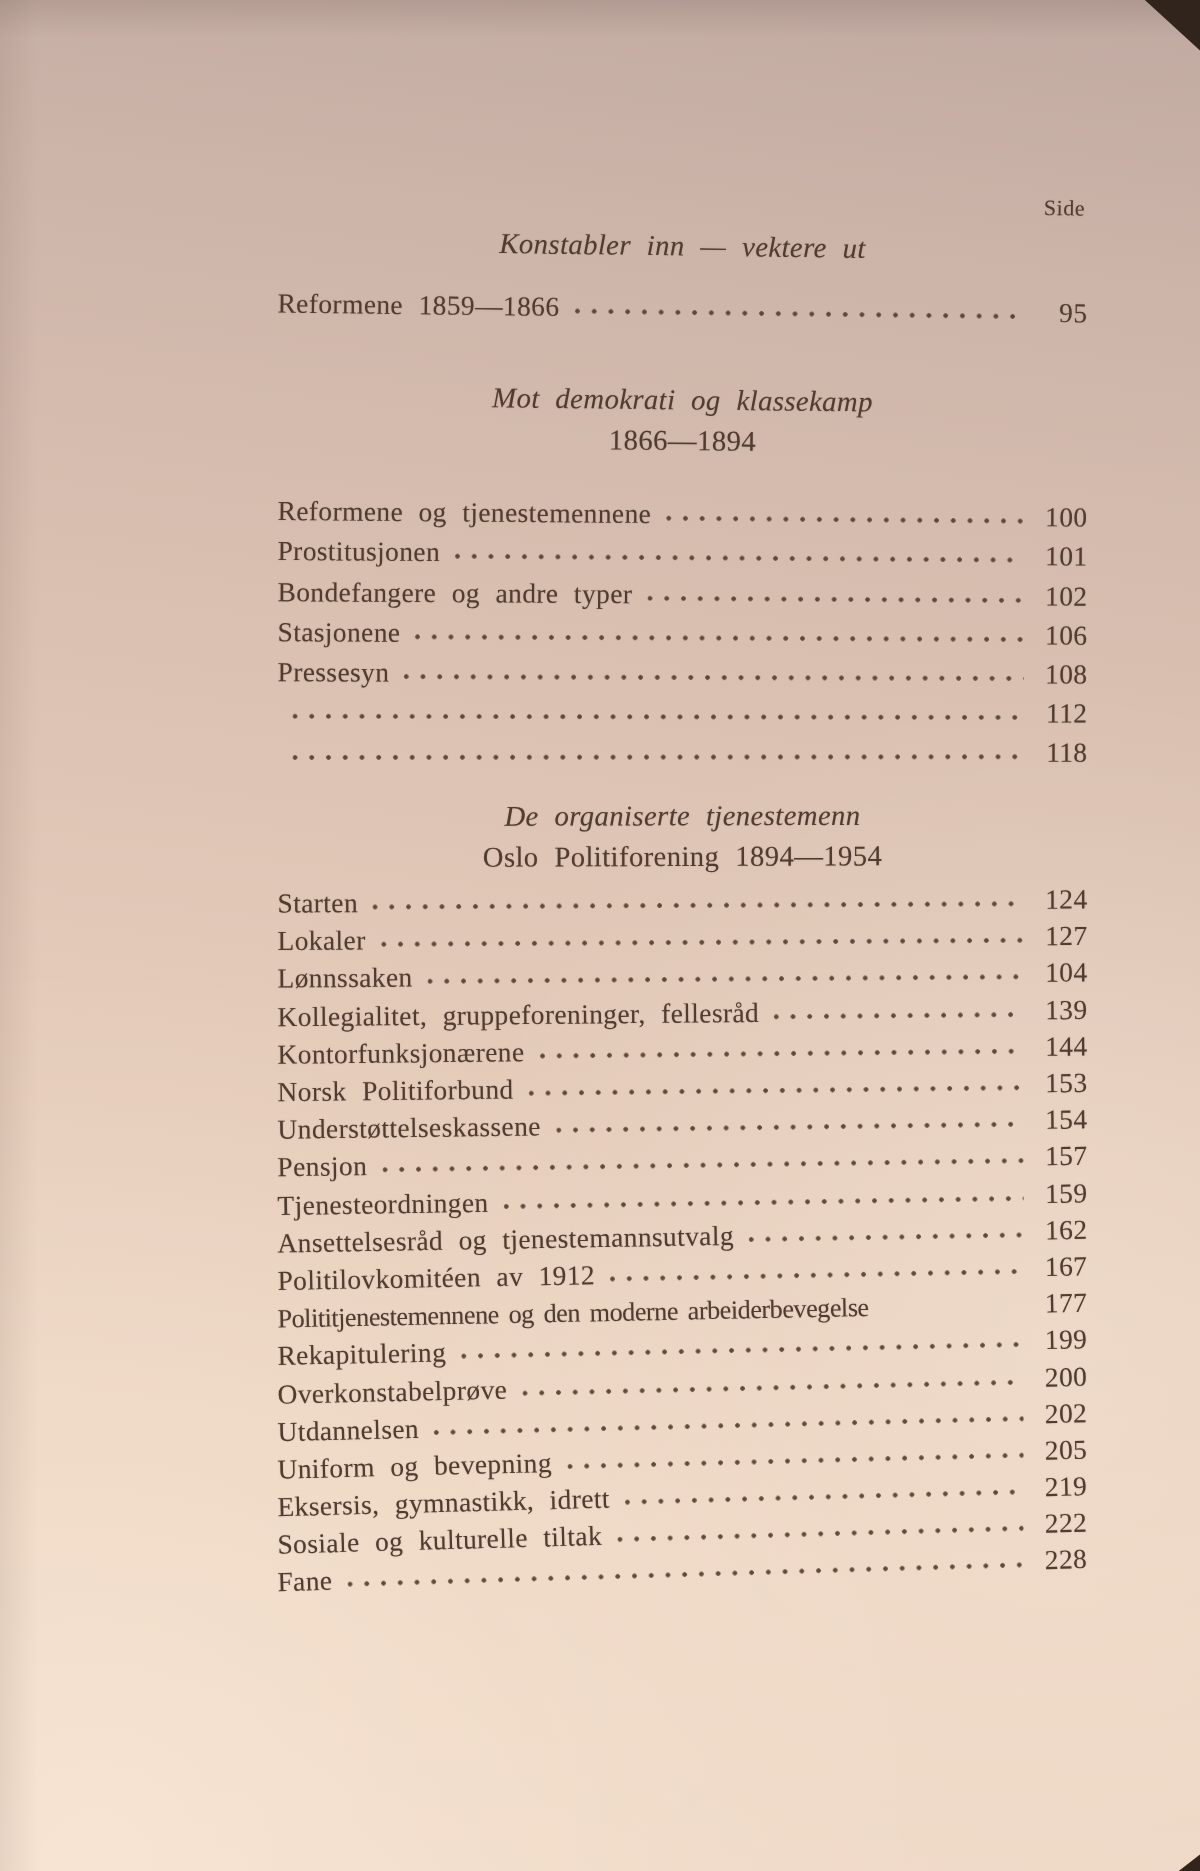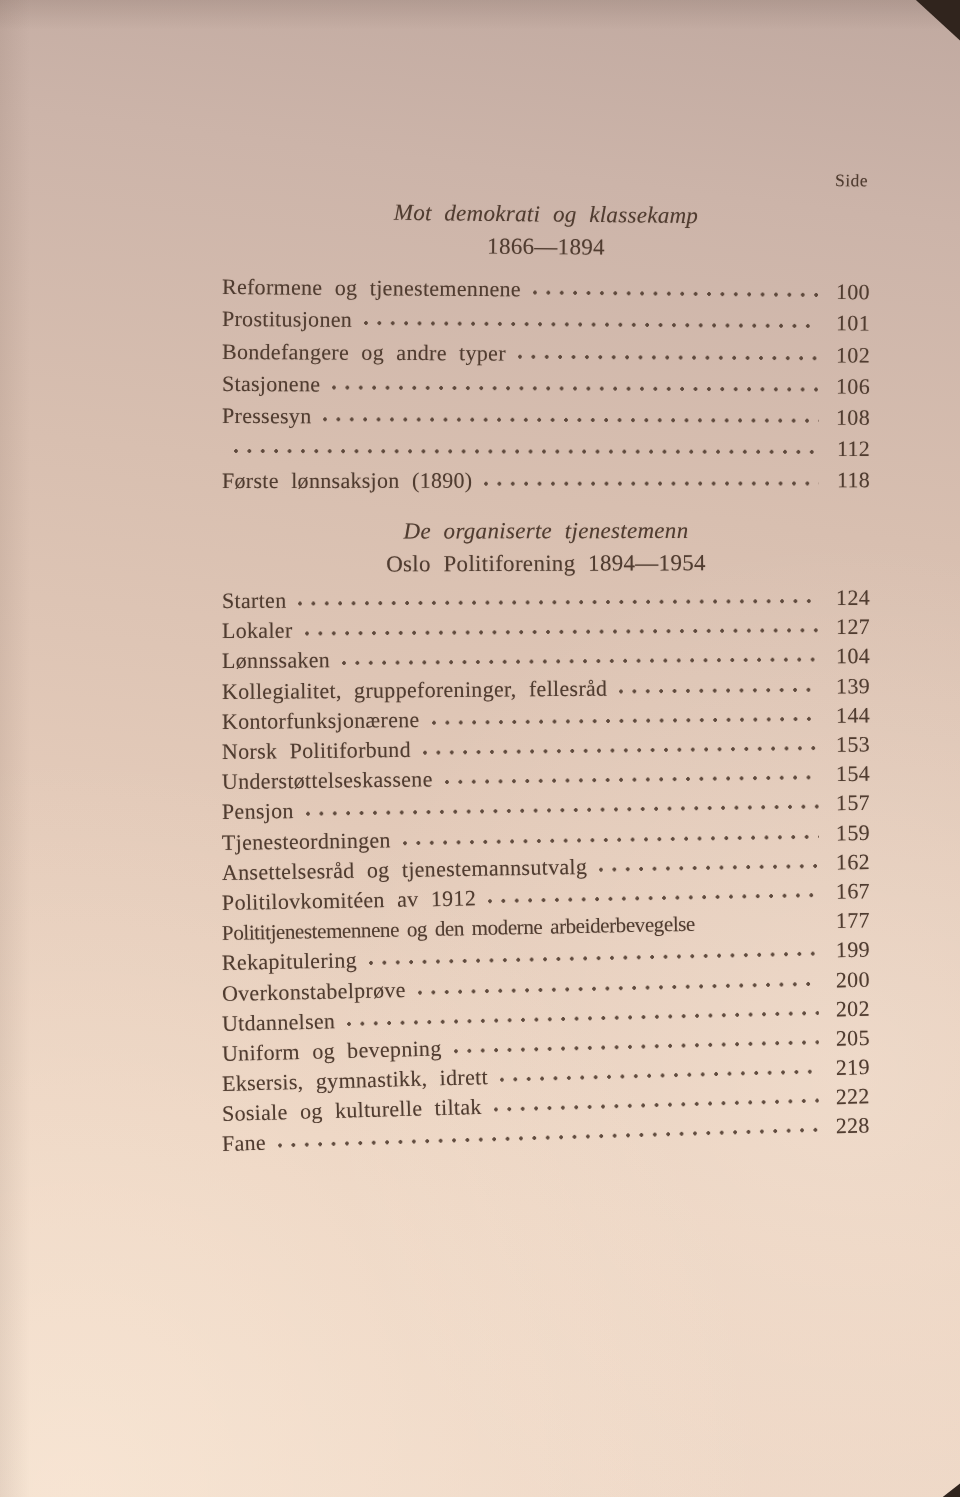--- a/index.html
+++ b/index.html
@@ -28,21 +28,21 @@
     top: 150px;
     width: 648px;
     color: #503c30;
     font-size: 22px;
     letter-spacing: 0.3px;
     word-spacing: 0.3em;
     text-shadow: 0 0 1px rgba(80,60,45,0.35);
   }
   .side-label {
     position: absolute;
-    top: 20px;
+    top: 6px;
     right: 2px;
     font-size: 17.5px;
     letter-spacing: 0.5px;
     margin-left: 34px;
   }
   .tilt { transform-origin: 0 60%; }
 
   .heading-italic {
     font-style: italic;
     text-align: center;
@@ -53,21 +53,21 @@
     text-align: center;
     font-size: 23px;
     line-height: 33px;
   }
   .section.s0 .heading-italic { margin-top: 28px; line-height: 30px; }
   .section.s1 { margin-top: 44px; }
   .section.s2 { margin-top: 21px; }
 
   .rows { }
   .section.s0 .rows { margin-top: 16px; }
-  .section.s1 .rows { margin-top: 8px; }
+  .section.s1 .rows { margin-top: 24px; }
   .section.s2 .rows { margin-top: 3px; }
 
   .toc-row {
     display: flex;
     align-items: flex-end;
     height: 32px;
   }
   .section.s1 .toc-row { height: 32.3px; }
   .section.s2 .toc-row { height: 30.2px; }
 
@@ -107,20 +107,30 @@
   .toc-row.nodots .leader::before { display: none; }
 </style>
 </head>
 <body>
 
 <div class="photo">
   <div class="page">
     <div class="content">
       <span class="side-label tilt" style="transform: rotate(0.85deg);">Side</span>
       <div id="sections">
+          <div class="section s0">
+            <div class="heading-italic tilt" style="transform: rotate(0.774deg);">Konstabler inn — vektere ut</div>
+            <div class="rows">
+              <div class="toc-row tilt" style="transform: rotate(0.698deg);">
+                <span class="title">Reformene 1859—1866</span>
+                <span class="leader"></span>
+                <span class="num">95</span>
+              </div>
+            </div>
+          </div>
           <div class="section s1">
             <div class="heading-italic tilt" style="transform: rotate(0.623deg);">Mot demokrati og klassekamp</div>
             <div class="heading-sub tilt" style="transform: rotate(0.547deg);">1866—1894</div>
             <div class="rows">
               <div class="toc-row tilt" style="transform: rotate(0.471deg);">
                 <span class="title">Reformene og tjenestemennene</span>
                 <span class="leader"></span>
                 <span class="num">100</span>
               </div>
               <div class="toc-row tilt" style="transform: rotate(0.395deg);">
@@ -141,21 +151,20 @@
               <div class="toc-row tilt" style="transform: rotate(0.168deg);">
                 <span class="title">Pressesyn</span>
                 <span class="leader"></span>
                 <span class="num">108</span>
               </div>
               <div class="toc-row tilt" style="transform: rotate(0.092deg);">
                 <span class="leader"></span>
                 <span class="num">112</span>
               </div>
               <div class="toc-row tilt" style="transform: rotate(-0.059deg);">
-                <span class="title">Første lønnsaksjon (1890)</span>
                 <span class="leader"></span>
                 <span class="num">118</span>
               </div>
             </div>
           </div>
           <div class="section s2">
             <div class="heading-italic tilt" style="transform: rotate(-0.135deg);">De organiserte tjenestemenn</div>
             <div class="heading-sub tilt" style="transform: rotate(-0.211deg);">Oslo Politiforening 1894—1954</div>
             <div class="rows">
               <div class="toc-row tilt" style="transform: rotate(-0.286deg);">

